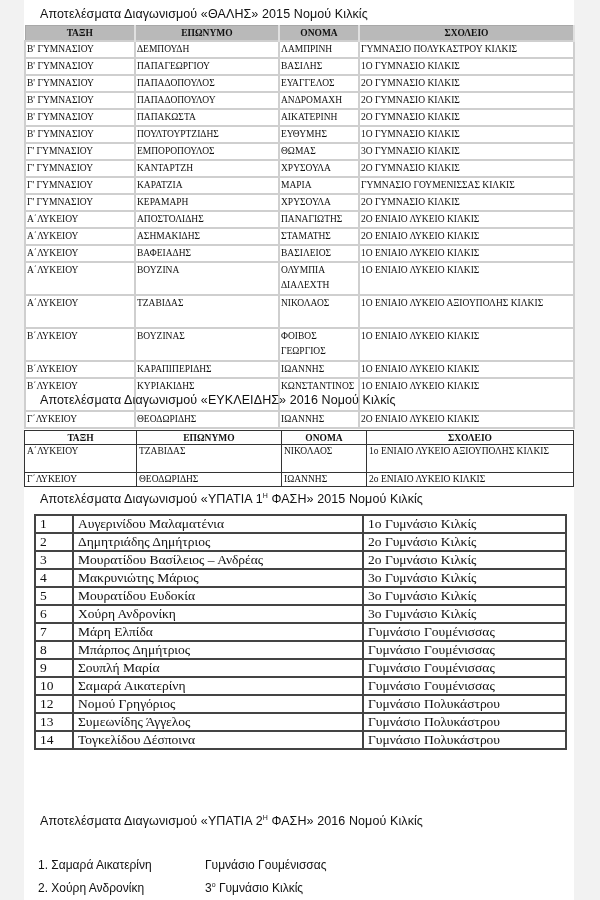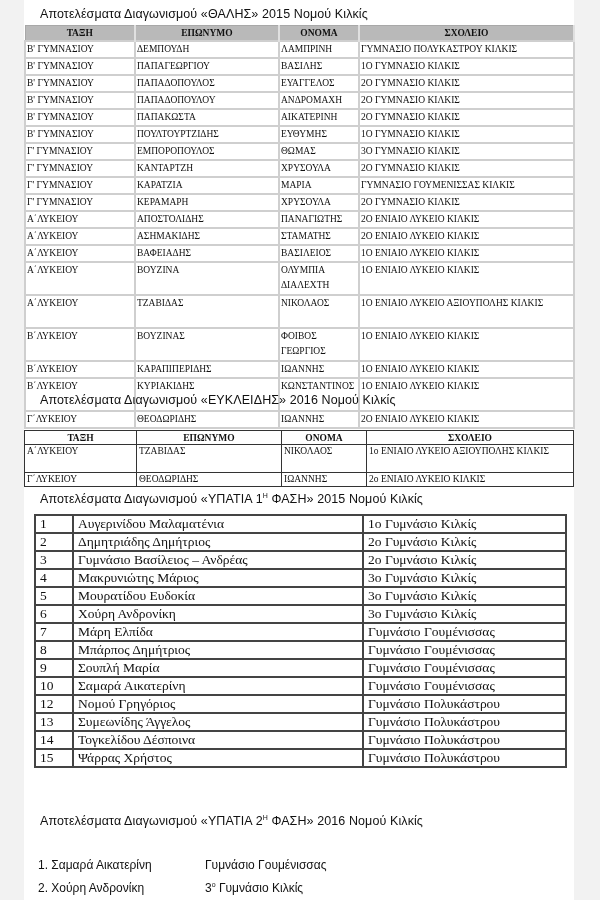--- a/index.html
+++ b/index.html
@@ -228,21 +228,21 @@
         <td>Αυγερινίδου Μαλαματένια</td>
         <td>1ο Γυμνάσιο Κιλκίς</td>
       </tr>
       <tr>
         <td>2</td>
         <td>Δημητριάδης Δημήτριος</td>
         <td>2ο Γυμνάσιο Κιλκίς</td>
       </tr>
       <tr>
         <td>3</td>
-        <td>Γυμνάσιο Βασίλειος – Ανδρέας</td>
+        <td>Μουρατίδου Βασίλειος – Ανδρέας</td>
         <td>2ο Γυμνάσιο Κιλκίς</td>
       </tr>
       <tr>
         <td>4</td>
         <td>Μακρυνιώτης Μάριος</td>
         <td>3ο Γυμνάσιο Κιλκίς</td>
       </tr>
       <tr>
         <td>5</td>
         <td>Μουρατίδου Ευδοκία</td>
@@ -279,25 +279,20 @@
         <td>Γυμνάσιο Πολυκάστρου</td>
       </tr>
       <tr>
         <td>13</td>
         <td>Συμεωνίδης  Άγγελος</td>
         <td>Γυμνάσιο Πολυκάστρου</td>
       </tr>
       <tr>
         <td>14</td>
         <td>Τογκελίδου Δέσποινα</td>
-        <td>Γυμνάσιο Πολυκάστρου</td>
-      </tr>
-      <tr>
-        <td>15</td>
-        <td>Ψάρρας Χρήστος</td>
         <td>Γυμνάσιο Πολυκάστρου</td>
       </tr>
     </tbody>
 </table>
 
 <div class="title" style="left:40px; top:814px;"><span>Αποτελέσματα Διαγωνισμού «ΥΠΑΤΙΑ 2</span><sup>Η</sup><span> ΦΑΣΗ»  2016 Νομού Κιλκίς</span></div>
 
 <div class="list-item" style="top:834px;">
   <span>1. Σαμαρά Αικατερίνη</span>
   <span class="school"><span>Γυμνάσιο Γουμένισσας</span><sup></sup><span></span></span>

